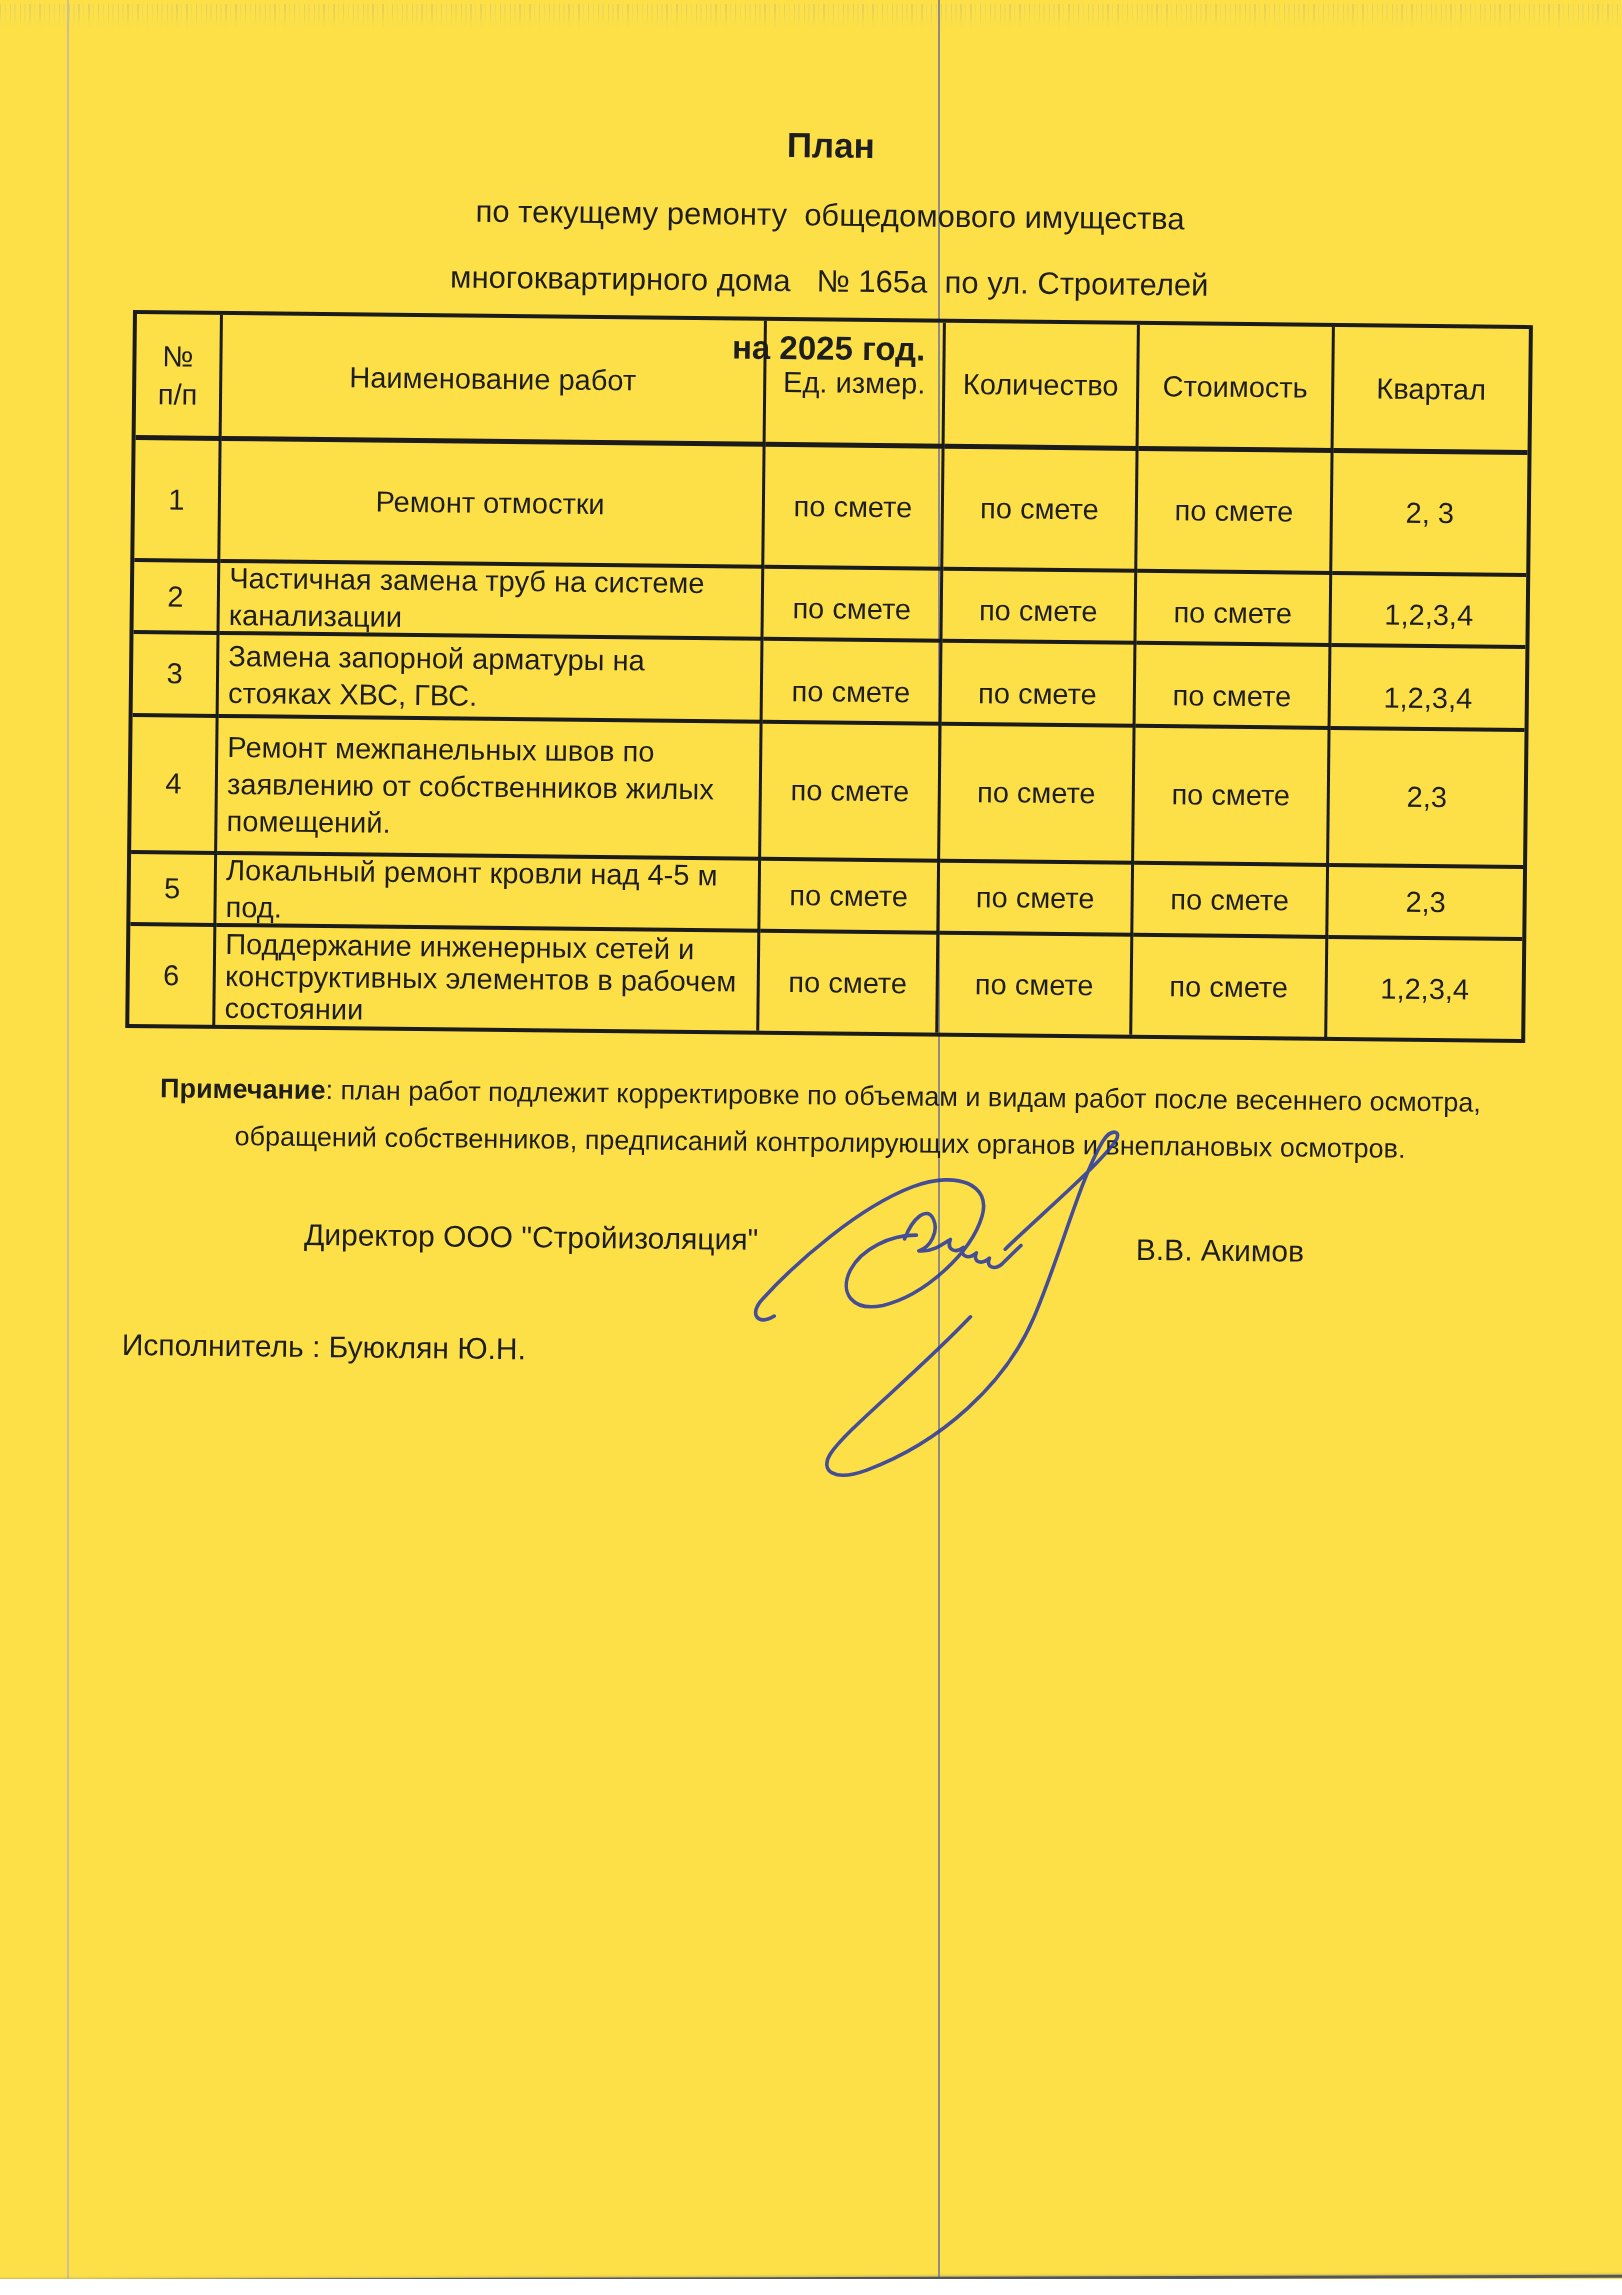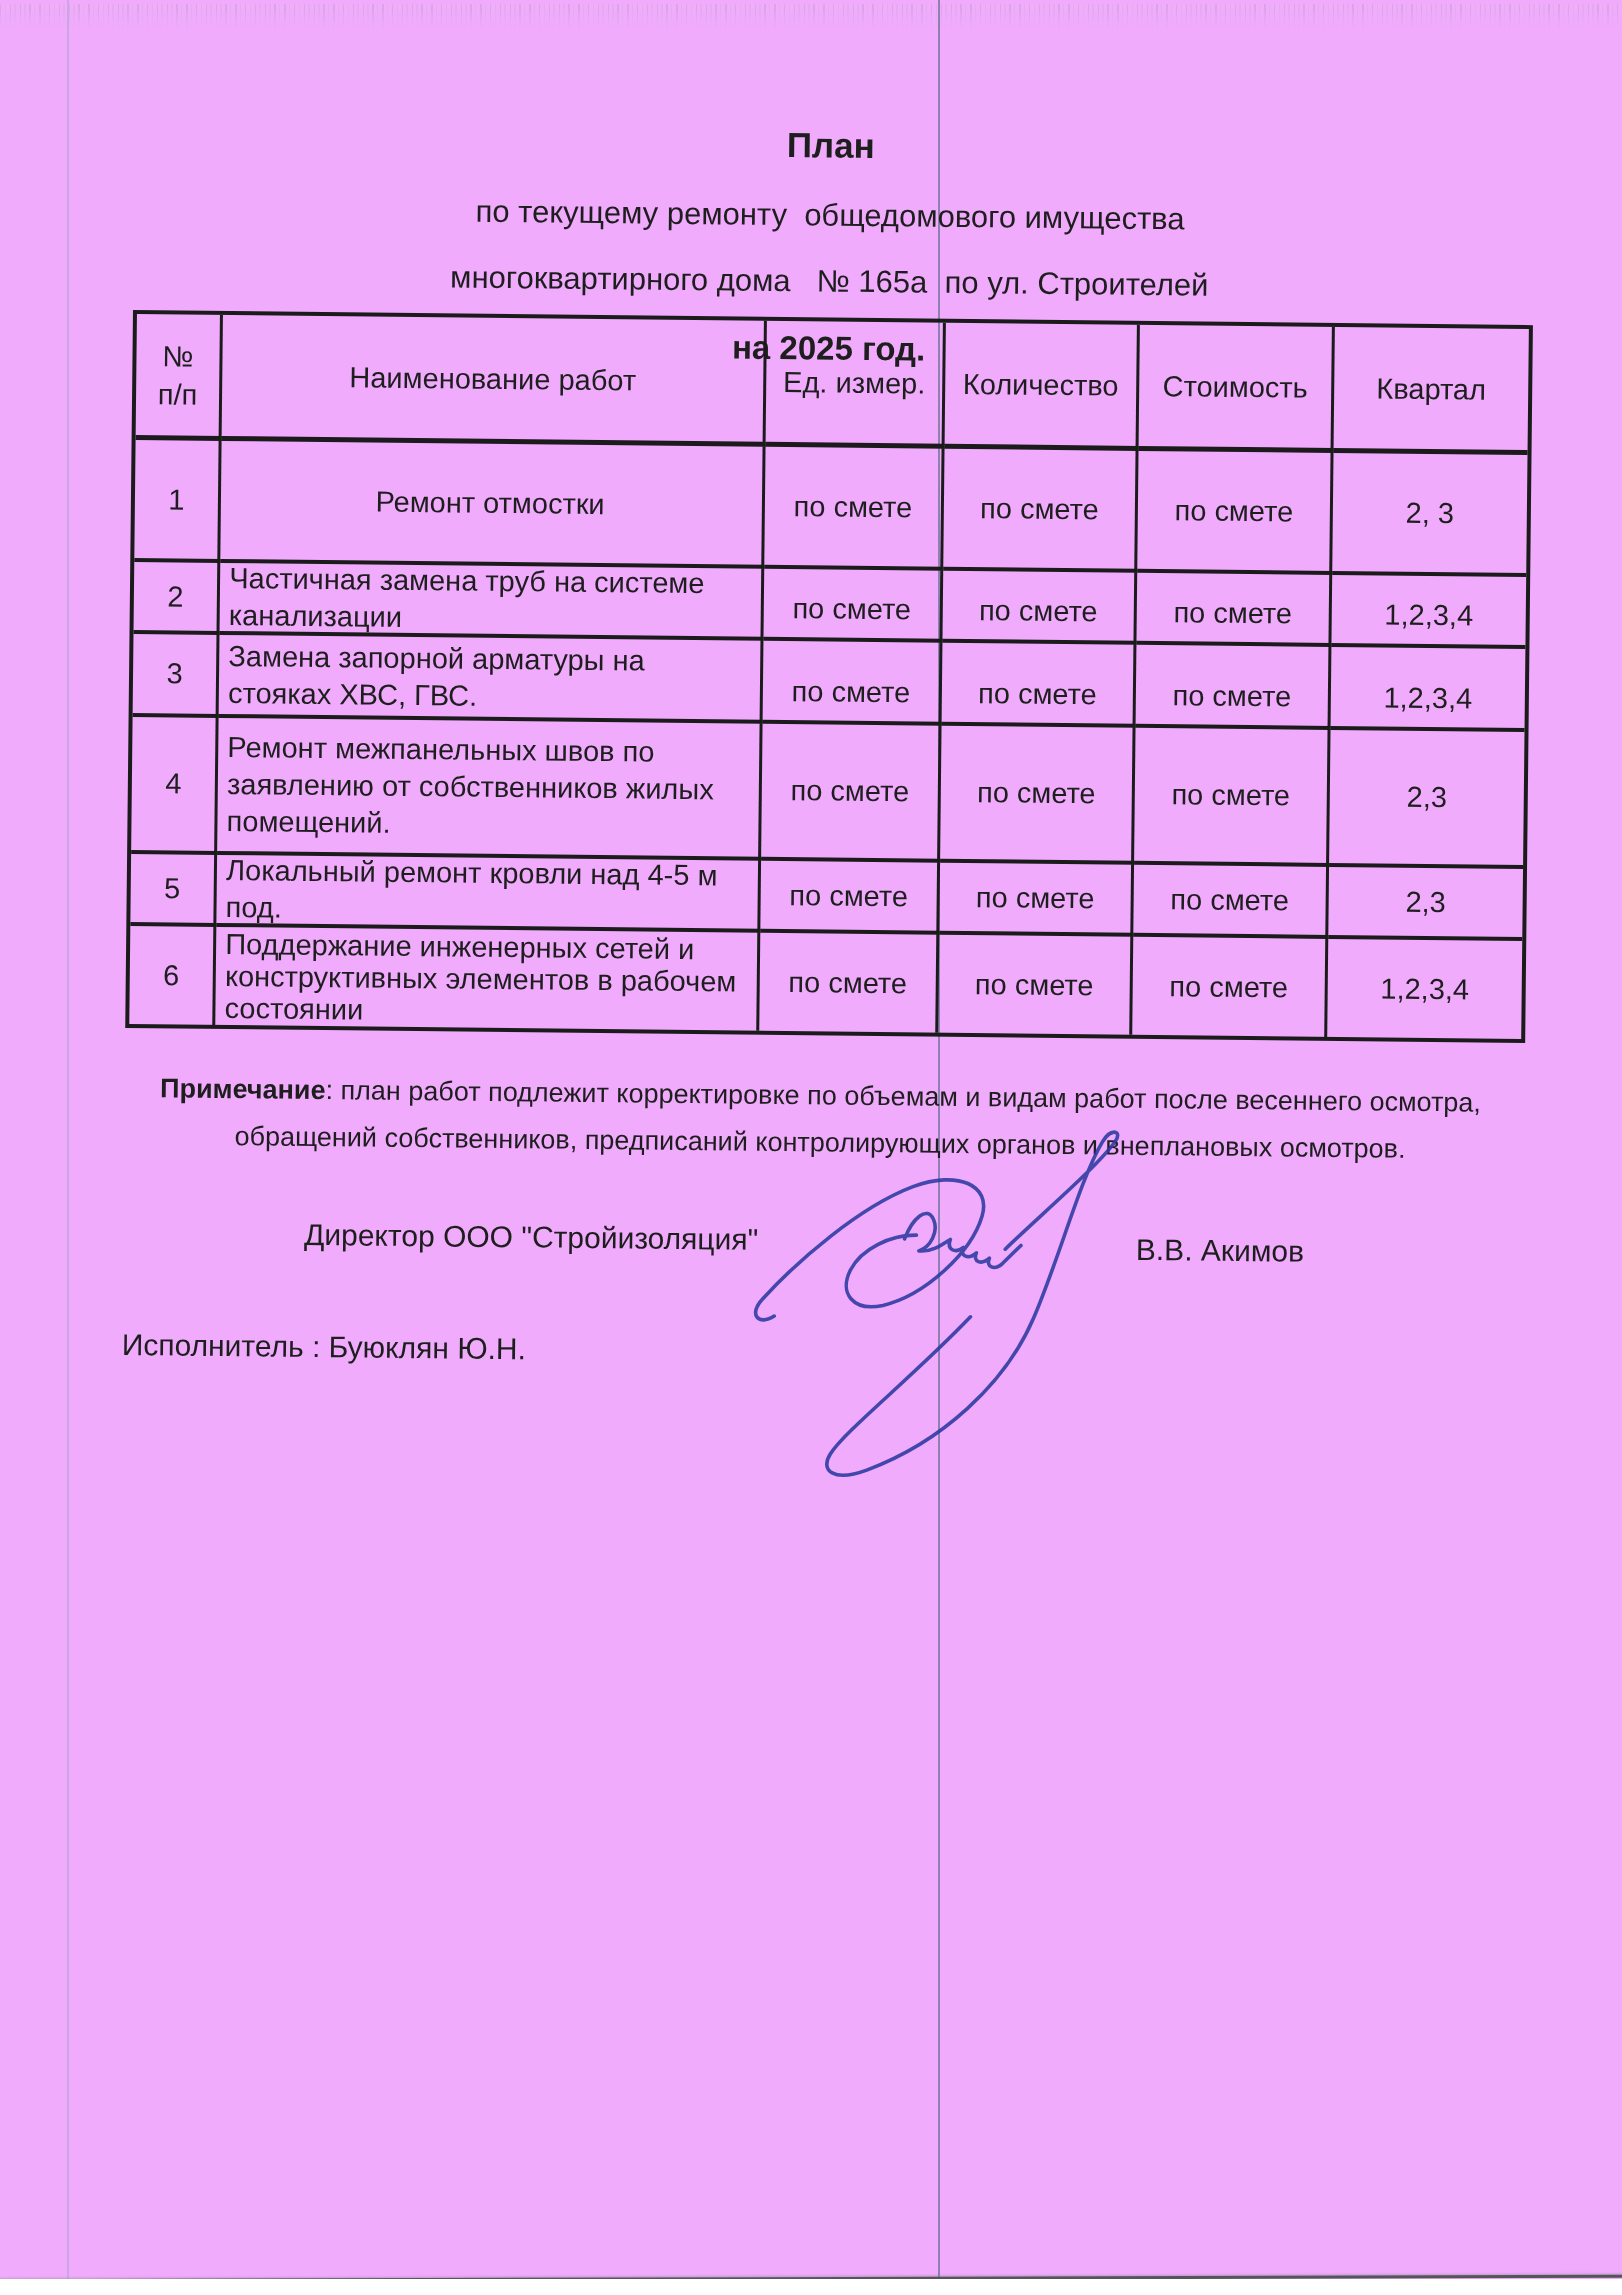--- a/index.html
+++ b/index.html
@@ -11,21 +11,21 @@
     width: 1623px;
     height: 2295px;
     position: relative;
     overflow: hidden;
     font-family: "Liberation Sans", "DejaVu Sans", sans-serif;
     color: #1e1e1e;
   }
   .sheet {
     position: absolute;
     inset: 0;
-    background: #f0abfc;
+    background: #fde047;
   }
   
   .top-noise {
     position: absolute;
     left: 0; top: 3.9px;
     width: 100%; height: 25px;
     background:
       repeating-linear-gradient(90deg,
         rgba(130,130,138,0.22) 0px, rgba(130,130,138,0.22) 1.3px,
         rgba(220,220,226,0.06) 1.3px, rgba(220,220,226,0.06) 4.6px,

